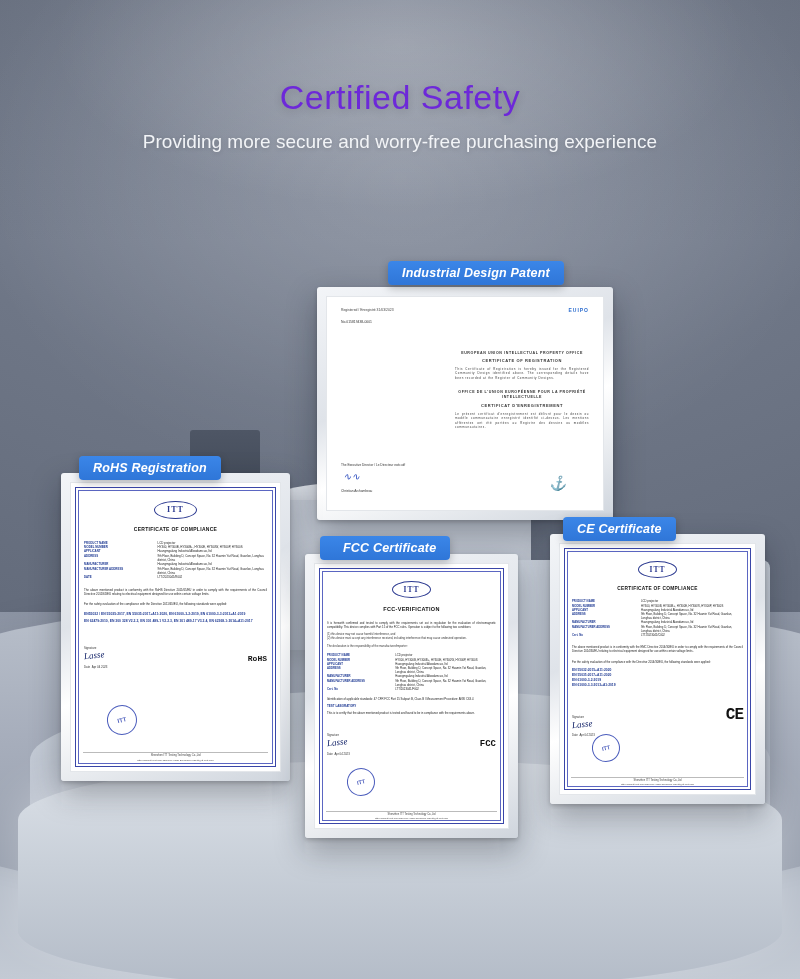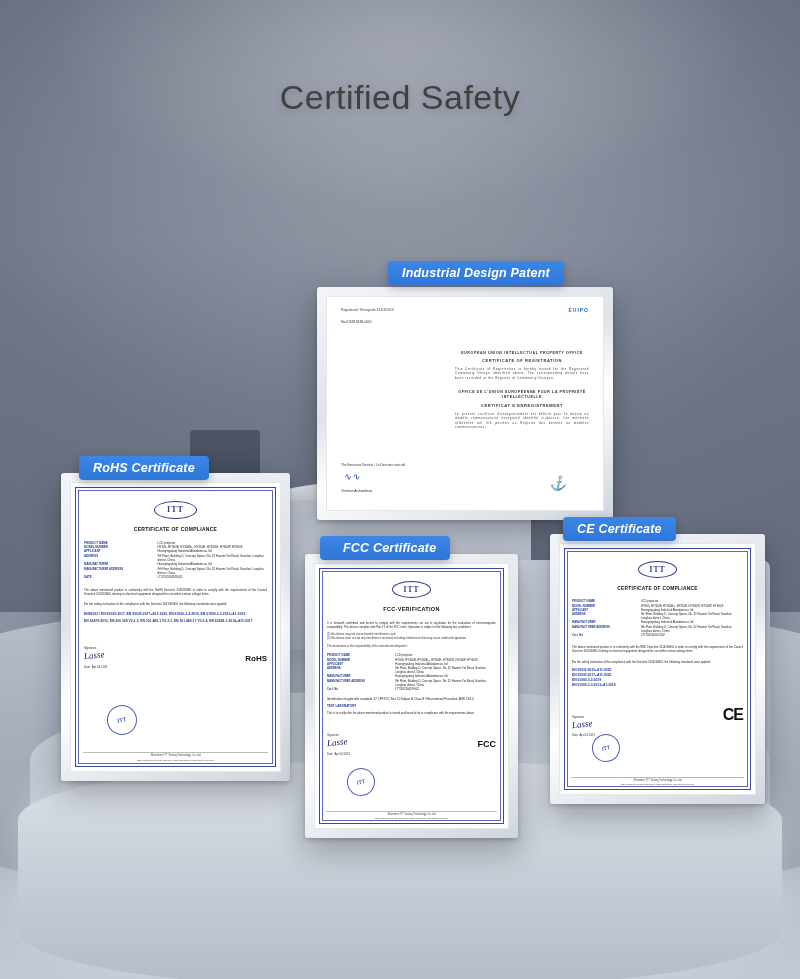--- a/index.html
+++ b/index.html
@@ -119,21 +119,21 @@
   
   .headings {
     position: absolute;
     left: 0;
     right: 0;
     top: 78px;
     text-align: center;
     z-index: 20;
   }
   .title {
-    color: #404040;
+    color: #6d28d9;
     font-size: 34px;
     font-weight: 400;
     letter-spacing: 0.5px;
     margin: 0 0 14px 0;
     text-shadow: 0 2px 8px rgba(0,0,0,0.18);
   }
   .subtitle {
     color: #f2f4f7;
     font-size: 19px;
     font-weight: 400;
@@ -256,21 +256,21 @@
     border: 1.2px solid #2a3fb0;
     color: #2a3fb0;
     display: flex;
     align-items: center;
     justify-content: center;
     font-weight: 700;
     transform: rotate(-14deg);
     opacity: 0.85;
   }
   .mark {
-    font-family: Liberation Sans, sans-serif;
+    font-family: Liberation Mono, monospace;
     font-weight: 700;
     color: #111;
   }
   .footer-line {
     text-align: center;
     color: #444;
     border-top: 0.5px solid #bbb;
     padding-top: 1px;
   }
   .euipo-head {
@@ -316,20 +316,21 @@
   <div class="floor-edge"></div>
   <div class="block-b"></div>
   <div class="block-a-top"></div>
   <div class="block-a"></div>
   <div class="pedestal-right"></div>
   <div class="dais-back"></div>
   <div class="dais-front"></div>
 
   <div class="headings">
     <h1 class="title">Certified Safety</h1>
+    <p class="subtitle">Providing more secure and worry-free purchasing experience</p>
   </div>
 
   <div class="badge" style="left:388px; top:261px;">Industrial Design Patent</div>
 
   <div class="cert" style="left:317px; top:287px; width:278px; height:215px;">
     <div class="cert-inner">
       <div class="doc" style="font-size:3.4px; padding:10px 14px;">
         <div class="euipo-head">
           <span>Registered / Enregistré 31/03/2023</span>
           <span class="euipo-logo" style="font-size:5px;">EUIPO</span>
@@ -349,21 +350,21 @@
         </div>
 
         <div style="position:absolute; left:14px; bottom:42px; font-size:3.2px;">The Executive Director / Le Directeur exécutif</div>
         <div class="blue-scribble" style="position:absolute; left:16px; bottom:26px; font-size:10px;">∿∿</div>
         <div style="position:absolute; left:14px; bottom:16px; font-size:3.2px;">Christian Archambeau</div>
         <div class="blue-scribble" style="position:absolute; right:36px; bottom:16px; font-size:14px;">⚓</div>
       </div>
     </div>
   </div>
 
-  <div class="badge" style="left:79px; top:456px;">RoHS Certificate</div>
+  <div class="badge" style="left:79px; top:456px;">RoHS Registration</div>
 
   <div class="cert" style="left:61px; top:473px; width:211px; height:290px;">
     <div class="cert-inner">
       <div class="doc-border"></div>
       <div class="doc" style="padding:12px 13px; font-size:2.9px;">
 
         <div class="itt-logo">
           <span class="itt-oval" style="padding:2px 12px; font-size:8px;">ITT</span>
         </div>
 

